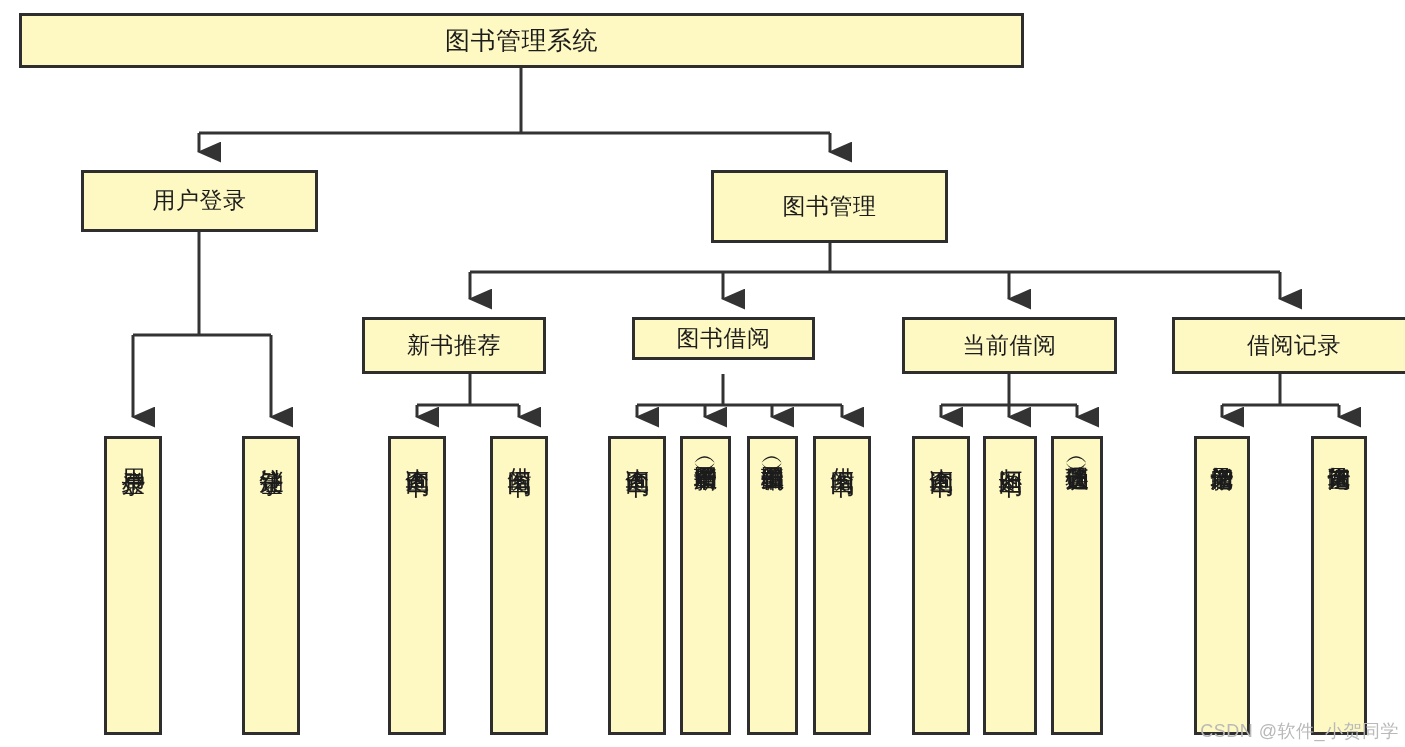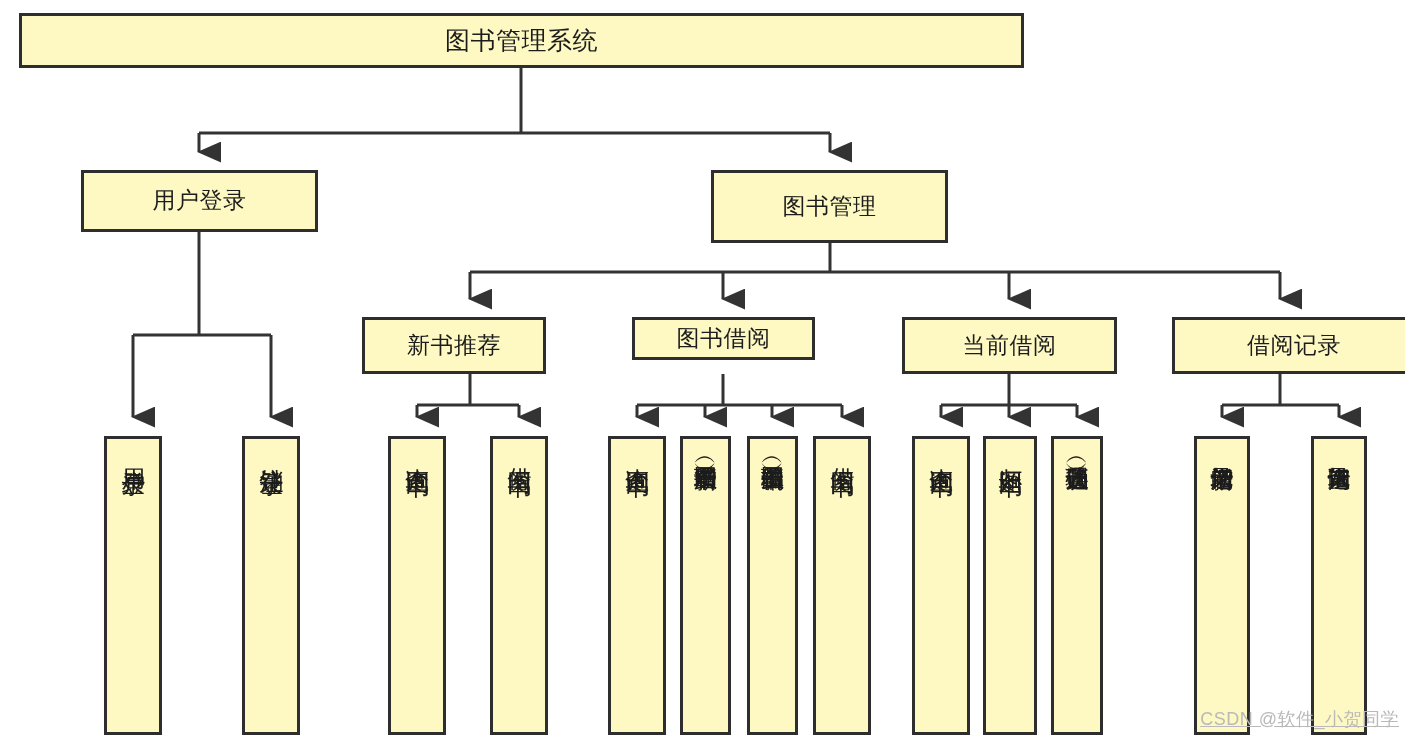--- a/index.html
+++ b/index.html
@@ -79,27 +79,26 @@
   }
   .node.vertical.tall-text .node-label {
     font-size: 23px;
     letter-spacing: 0px;
     line-height: 1.08;
   }
   
   #watermark {
     position: absolute;
     right: 6px;
-    bottom: 16px;
+    bottom: 4px;
     font-size: 18px;
     color: #b9b9b9;
     letter-spacing: 0.5px;
     white-space: nowrap;
     user-select: none;
-    text-decoration: underline;
   }
 </style>
 </head>
 <body>
 
 <div id="diagram-canvas">
 
   <svg id="connector-layer" viewBox="0 0 1405 747" xmlns="http://www.w3.org/2000/svg">
     <defs>
       <marker id="arrowhead" markerWidth="7" markerHeight="8" refX="3.5" refY="7.4" orient="auto" markerUnits="strokeWidth">

